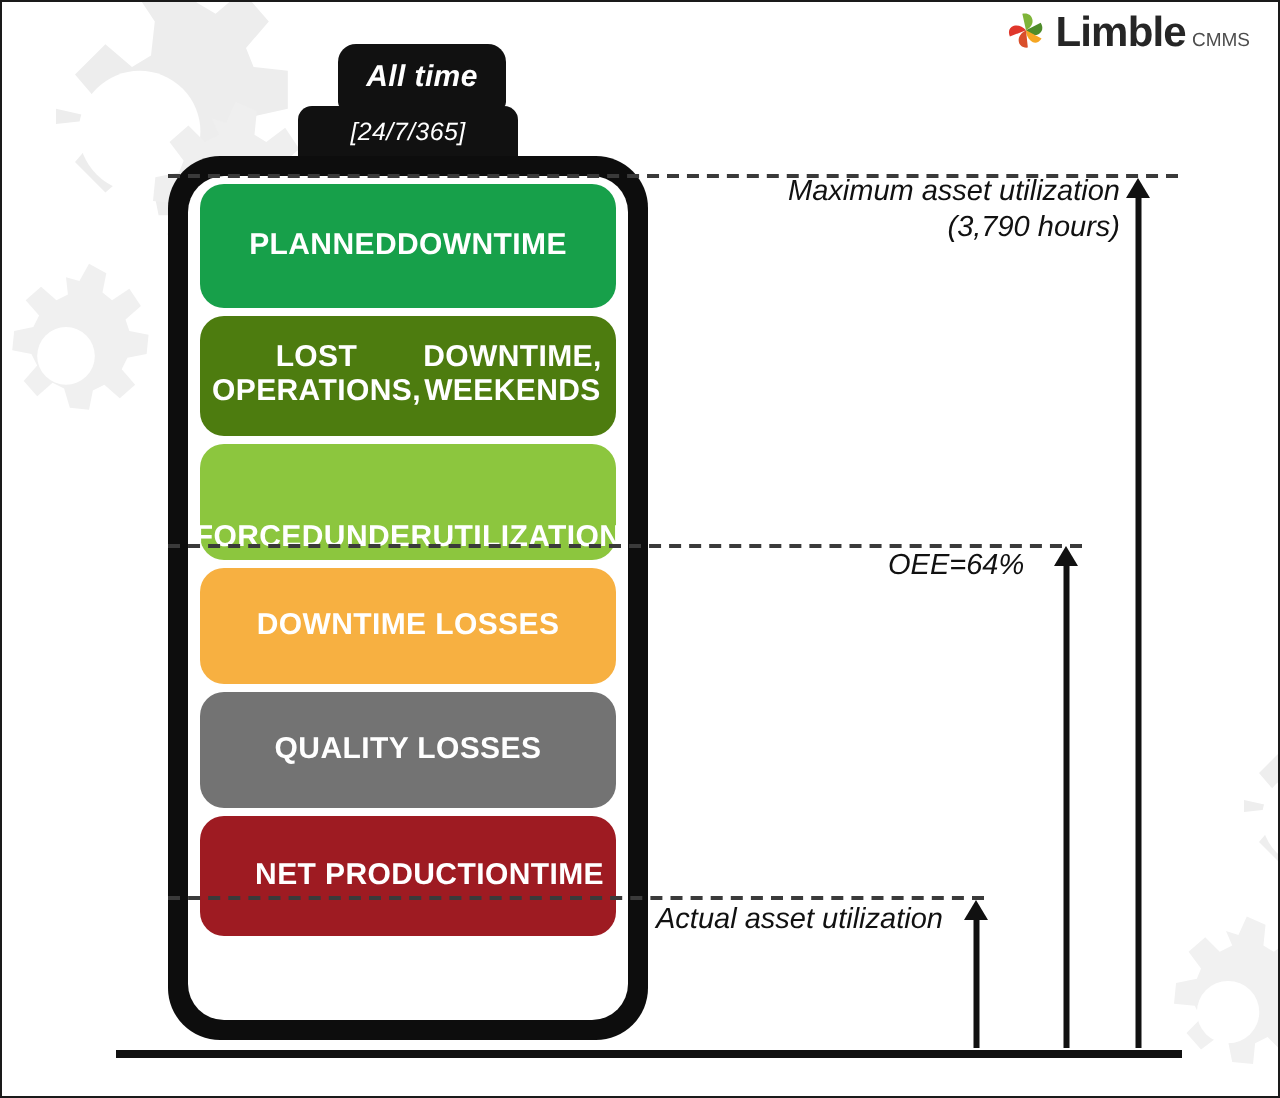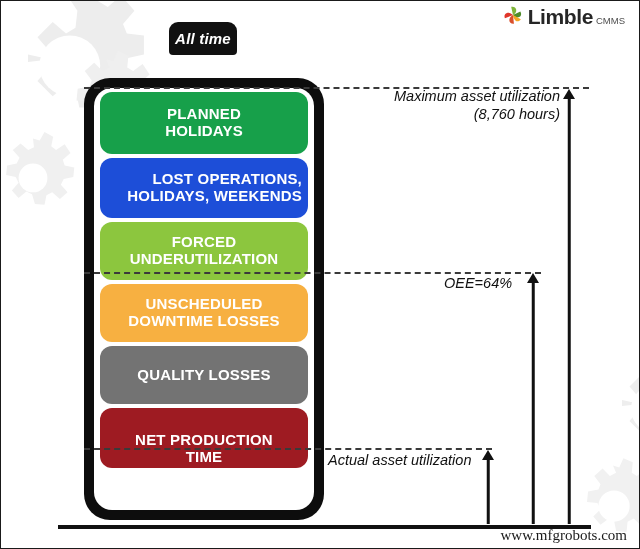--- a/index.html
+++ b/index.html
@@ -15,34 +15,34 @@
   .gear{position:absolute;}
 
   
   .logo{position:absolute;right:14px;top:4px;display:flex;align-items:center;gap:4px;text-align:right;}
   .logo-mark{width:22px;height:22px;position:relative;flex:0 0 auto;}
   .logo-text{font-size:21px;font-weight:bold;color:#262626;letter-spacing:-0.4px;line-height:1;}
   .logo-sub{font-size:9.5px;font-weight:normal;color:#4d4d4d;letter-spacing:0px;line-height:1;
             align-self:flex-end;padding-bottom:2px;margin-left:-1px;}
 
   
-  .cap-top{position:absolute;left:168px;top:21px;width:68px;height:33px;background:#111;
+  .cap-top{position:absolute;left:168px;top:21px;width:84px;height:33px;background:#111;
            border-radius:9px 9px 4px 4px;display:flex;align-items:center;justify-content:center;}
   .cap-top span{color:#fff;font-size:15px;font-weight:bold;font-style:italic;letter-spacing:.2px;}
   .cap-bot{position:absolute;left:148px;top:52px;width:110px;height:26px;background:#111;
            border-radius:7px 7px 0 0;display:flex;align-items:center;justify-content:center;}
   .cap-bot span{color:#fff;font-size:12.5px;font-style:italic;letter-spacing:.2px;}
 
   
   .battery{position:absolute;left:83px;top:77px;width:240px;height:442px;
            background:#0d0d0d;border-radius:26px;box-sizing:border-box;padding:10px 10px;}
   .battery-inner{position:absolute;left:93px;top:87px;width:220px;height:422px;
            background:#ffffff;border-radius:18px;box-sizing:border-box;
            padding:4px 6px;display:flex;flex-direction:column;gap:4px;}
-  .blk{border-radius:12px;display:flex;flex-direction:column;align-items:center;
+  .blk{border-radius:12px;display:flex;flex-direction:row;align-items:center;
        justify-content:center;color:#fff;font-weight:bold;font-size:15px;line-height:1.12;
        text-align:center;letter-spacing:.2px;box-sizing:border-box;padding:2px 6px;}
   .blk span{display:block;}
 
   
   .baseline{position:absolute;left:57px;top:524px;width:533px;height:4px;background:#111;}
 
   
   .dash{position:absolute;height:0;border-top:2px dashed #3a3a3a;}
 
@@ -105,67 +105,68 @@
         <path fill="#E0362B" d="M12 11L3.2 14.5C2 11.6 3 9.3 5.4 8.6 7.8 7.9 10.2 9.1 12 11z"></path>
       </svg>
     </span>
     <span class="logo-text">Limble</span>
     <span class="logo-sub">CMMS</span>
   </div>
 
   <div class="cap-top">
     <span>All time</span>
   </div>
+  <div class="cap-bot">
+    <span>[24/7/365]</span>
+  </div>
 
   <div class="battery"></div>
   <div class="battery-inner" id="stack">
       <div class="blk" style="background: rgb(23, 160, 74); height: 62px;">
         <span>PLANNED</span>
-        <span>HOLIDAYS</span>
+        <span>DOWNTIME</span>
       </div>
-      <div class="blk" style="background: #1d4ed8; height: 60px; align-items: flex-end;">
+      <div class="blk" style="background: #4d7c0f; height: 60px;">
         <span>LOST OPERATIONS,</span>
-        <span>HOLIDAYS, WEEKENDS</span>
+        <span>DOWNTIME, WEEKENDS</span>
       </div>
-      <div class="blk" style="background: rgb(140, 198, 62); height: 58px;">
+      <div class="blk" style="background: rgb(140, 198, 62); height: 58px; align-items: flex-end;">
         <span>FORCED</span>
         <span>UNDERUTILIZATION</span>
       </div>
       <div class="blk" style="background: rgb(247, 176, 65); height: 58px;">
-        <span>UNSCHEDULED</span>
         <span>DOWNTIME LOSSES</span>
       </div>
       <div class="blk" style="background: #737373; height: 58px;">
         <span>QUALITY LOSSES</span>
       </div>
       <div class="blk" style="background: rgb(158, 27, 34); height: 60px; justify-content: flex-end;">
         <span>NET PRODUCTION</span>
         <span>TIME</span>
       </div>
     </div>
 
   <div class="baseline"></div>
 
   <div class="dash" style="left:83px;top:86px;width:505px;"></div>
   <div class="dash" style="left:83px;top:271px;width:457px;"></div>
   <div class="dash" style="left:83px;top:447px;width:408px;"></div>
 
   <div class="anno right" style="left:374px;top:86px;width:185px;">Maximum asset utilization
-(8,760 hours)</div>
+(3,790 hours)</div>
   <div class="anno" style="left:443px;top:273px;">OEE=64%</div>
   <div class="anno" style="left:327px;top:450px;">Actual asset utilization</div>
 
   <div class="arrow" style="left:568px;top:88px;height:435px;">
     <div class="head"></div>
       <div class="shaft" style="height:425px;"></div>
   </div>
   <div class="arrow" style="left:532px;top:272px;height:251px;">
     <div class="head"></div>
       <div class="shaft" style="height:241px;"></div>
   </div>
   <div class="arrow" style="left:487px;top:449px;height:74px;">
     <div class="head"></div>
       <div class="shaft" style="height:64px;"></div>
   </div>
 
-  <div class="watermark">www.mfgrobots.com</div>
 
 </div>
 
 </body></html>

